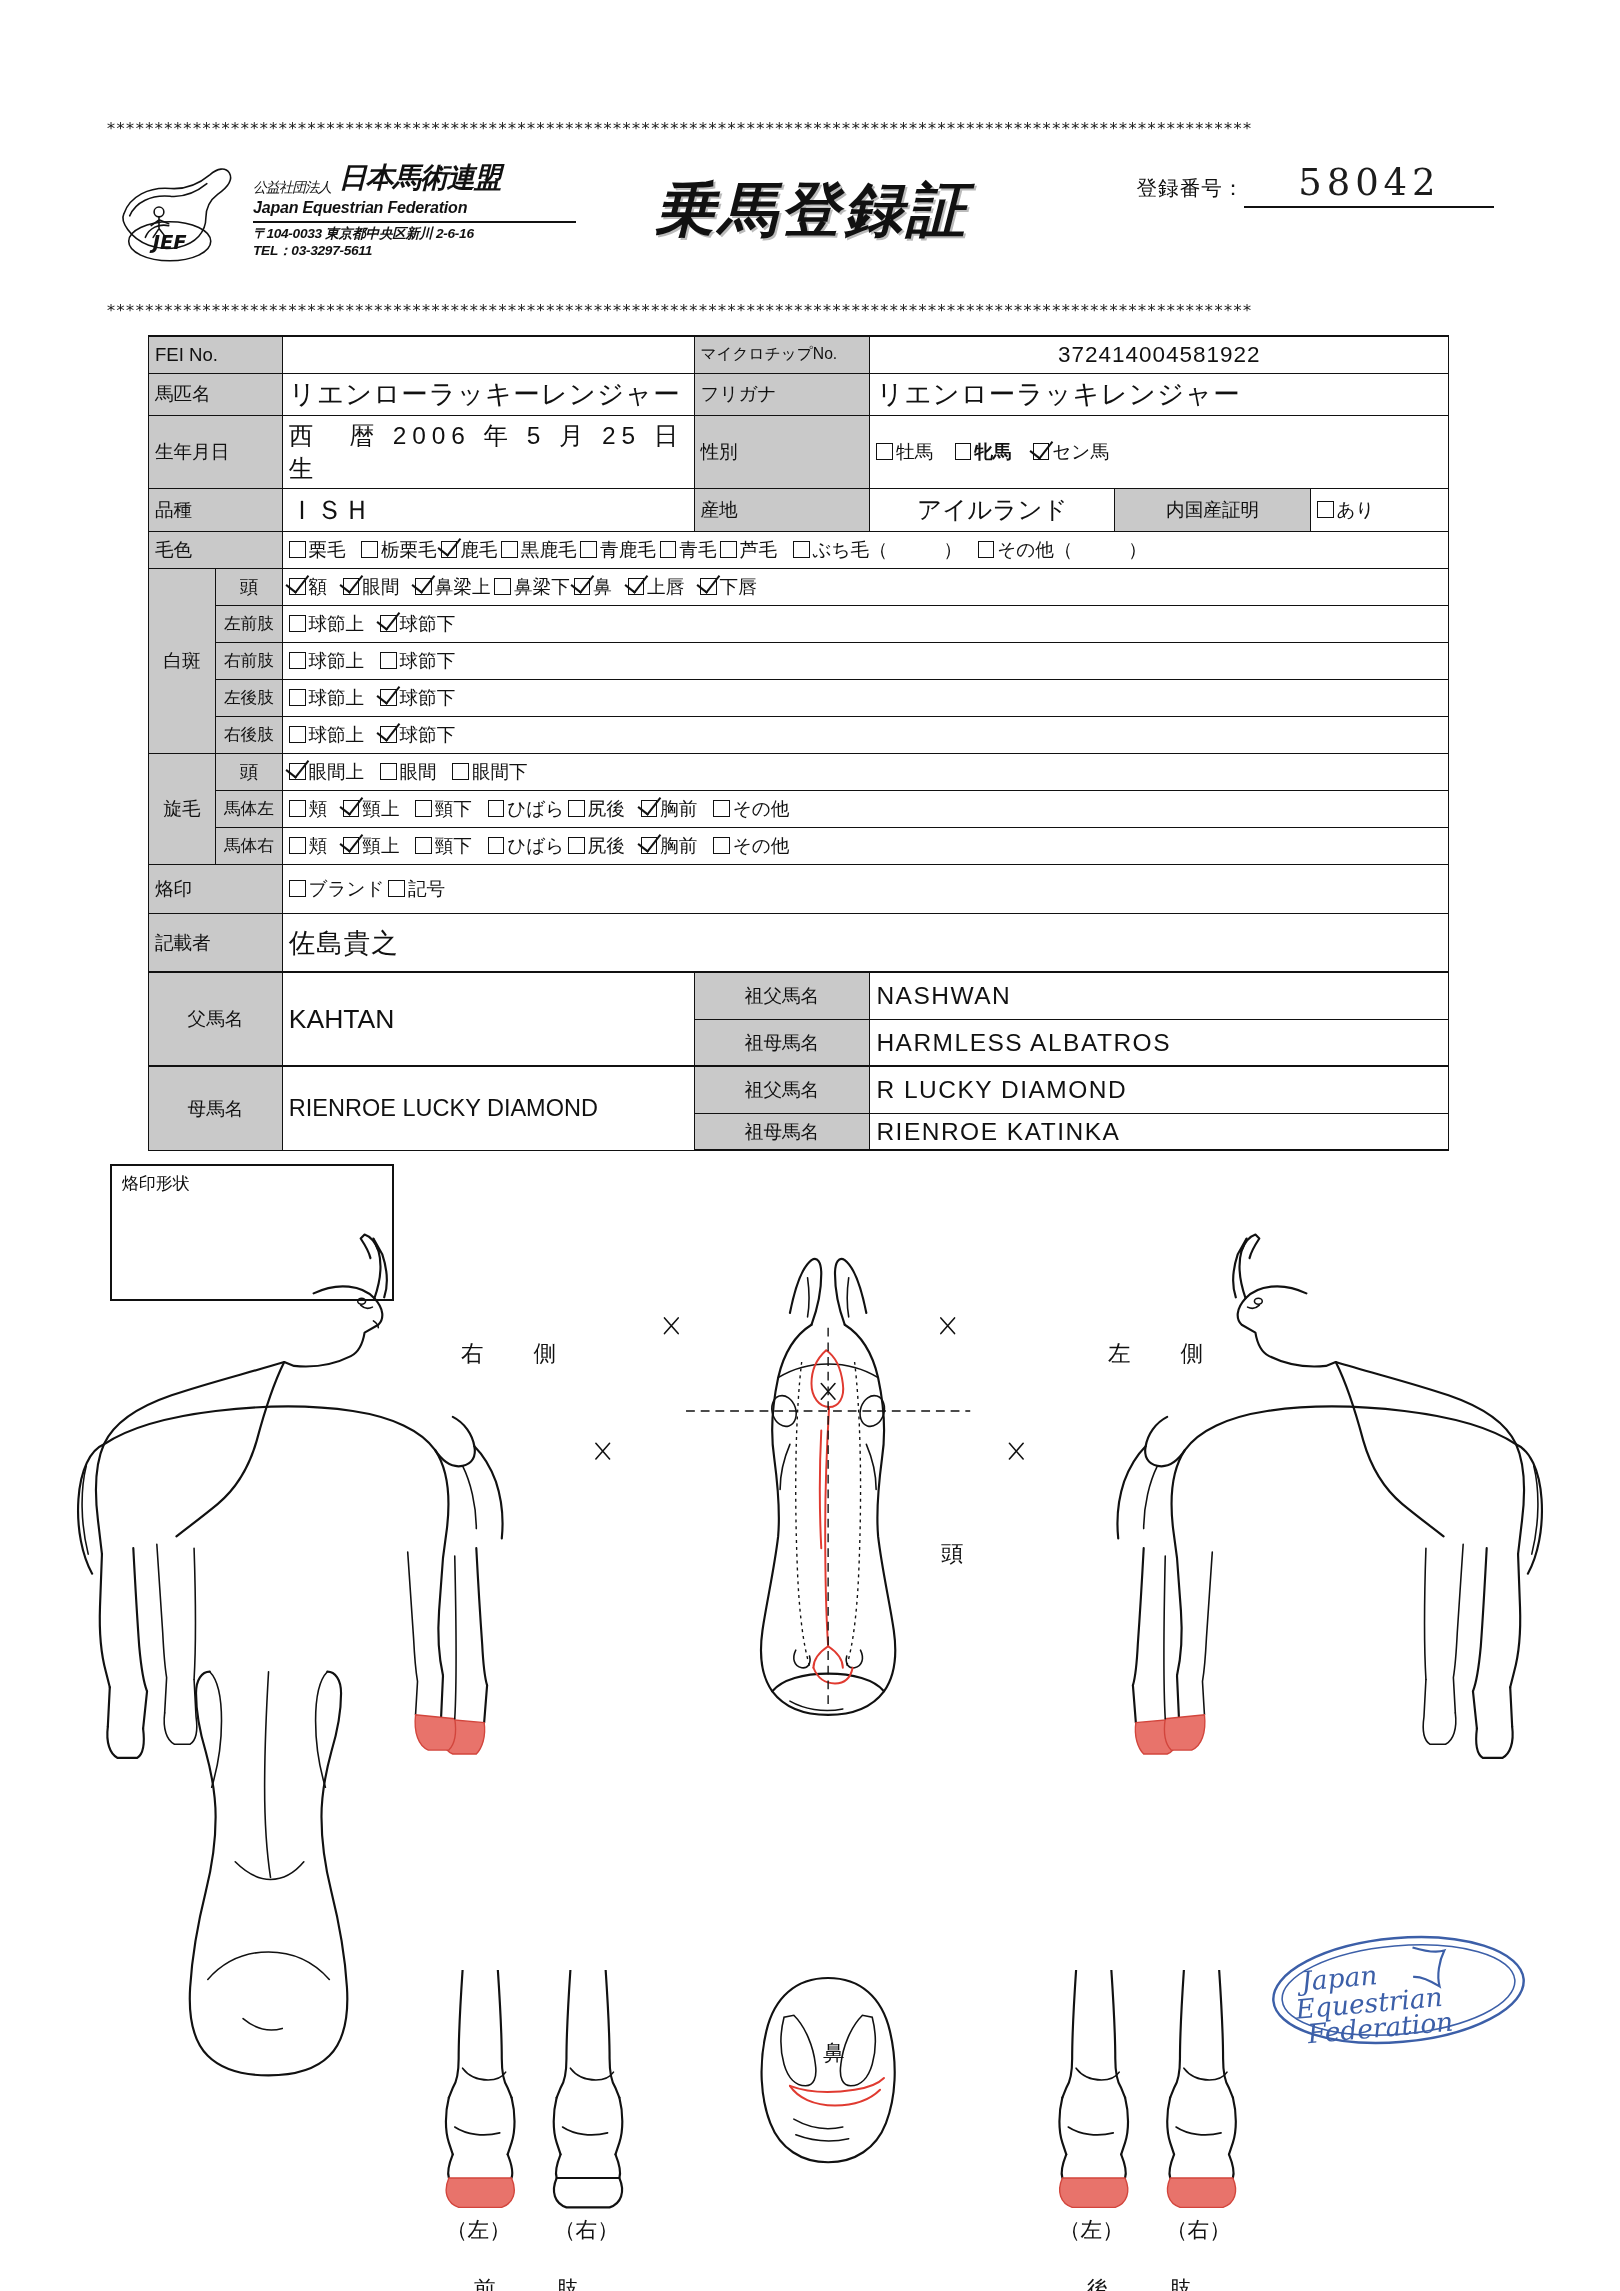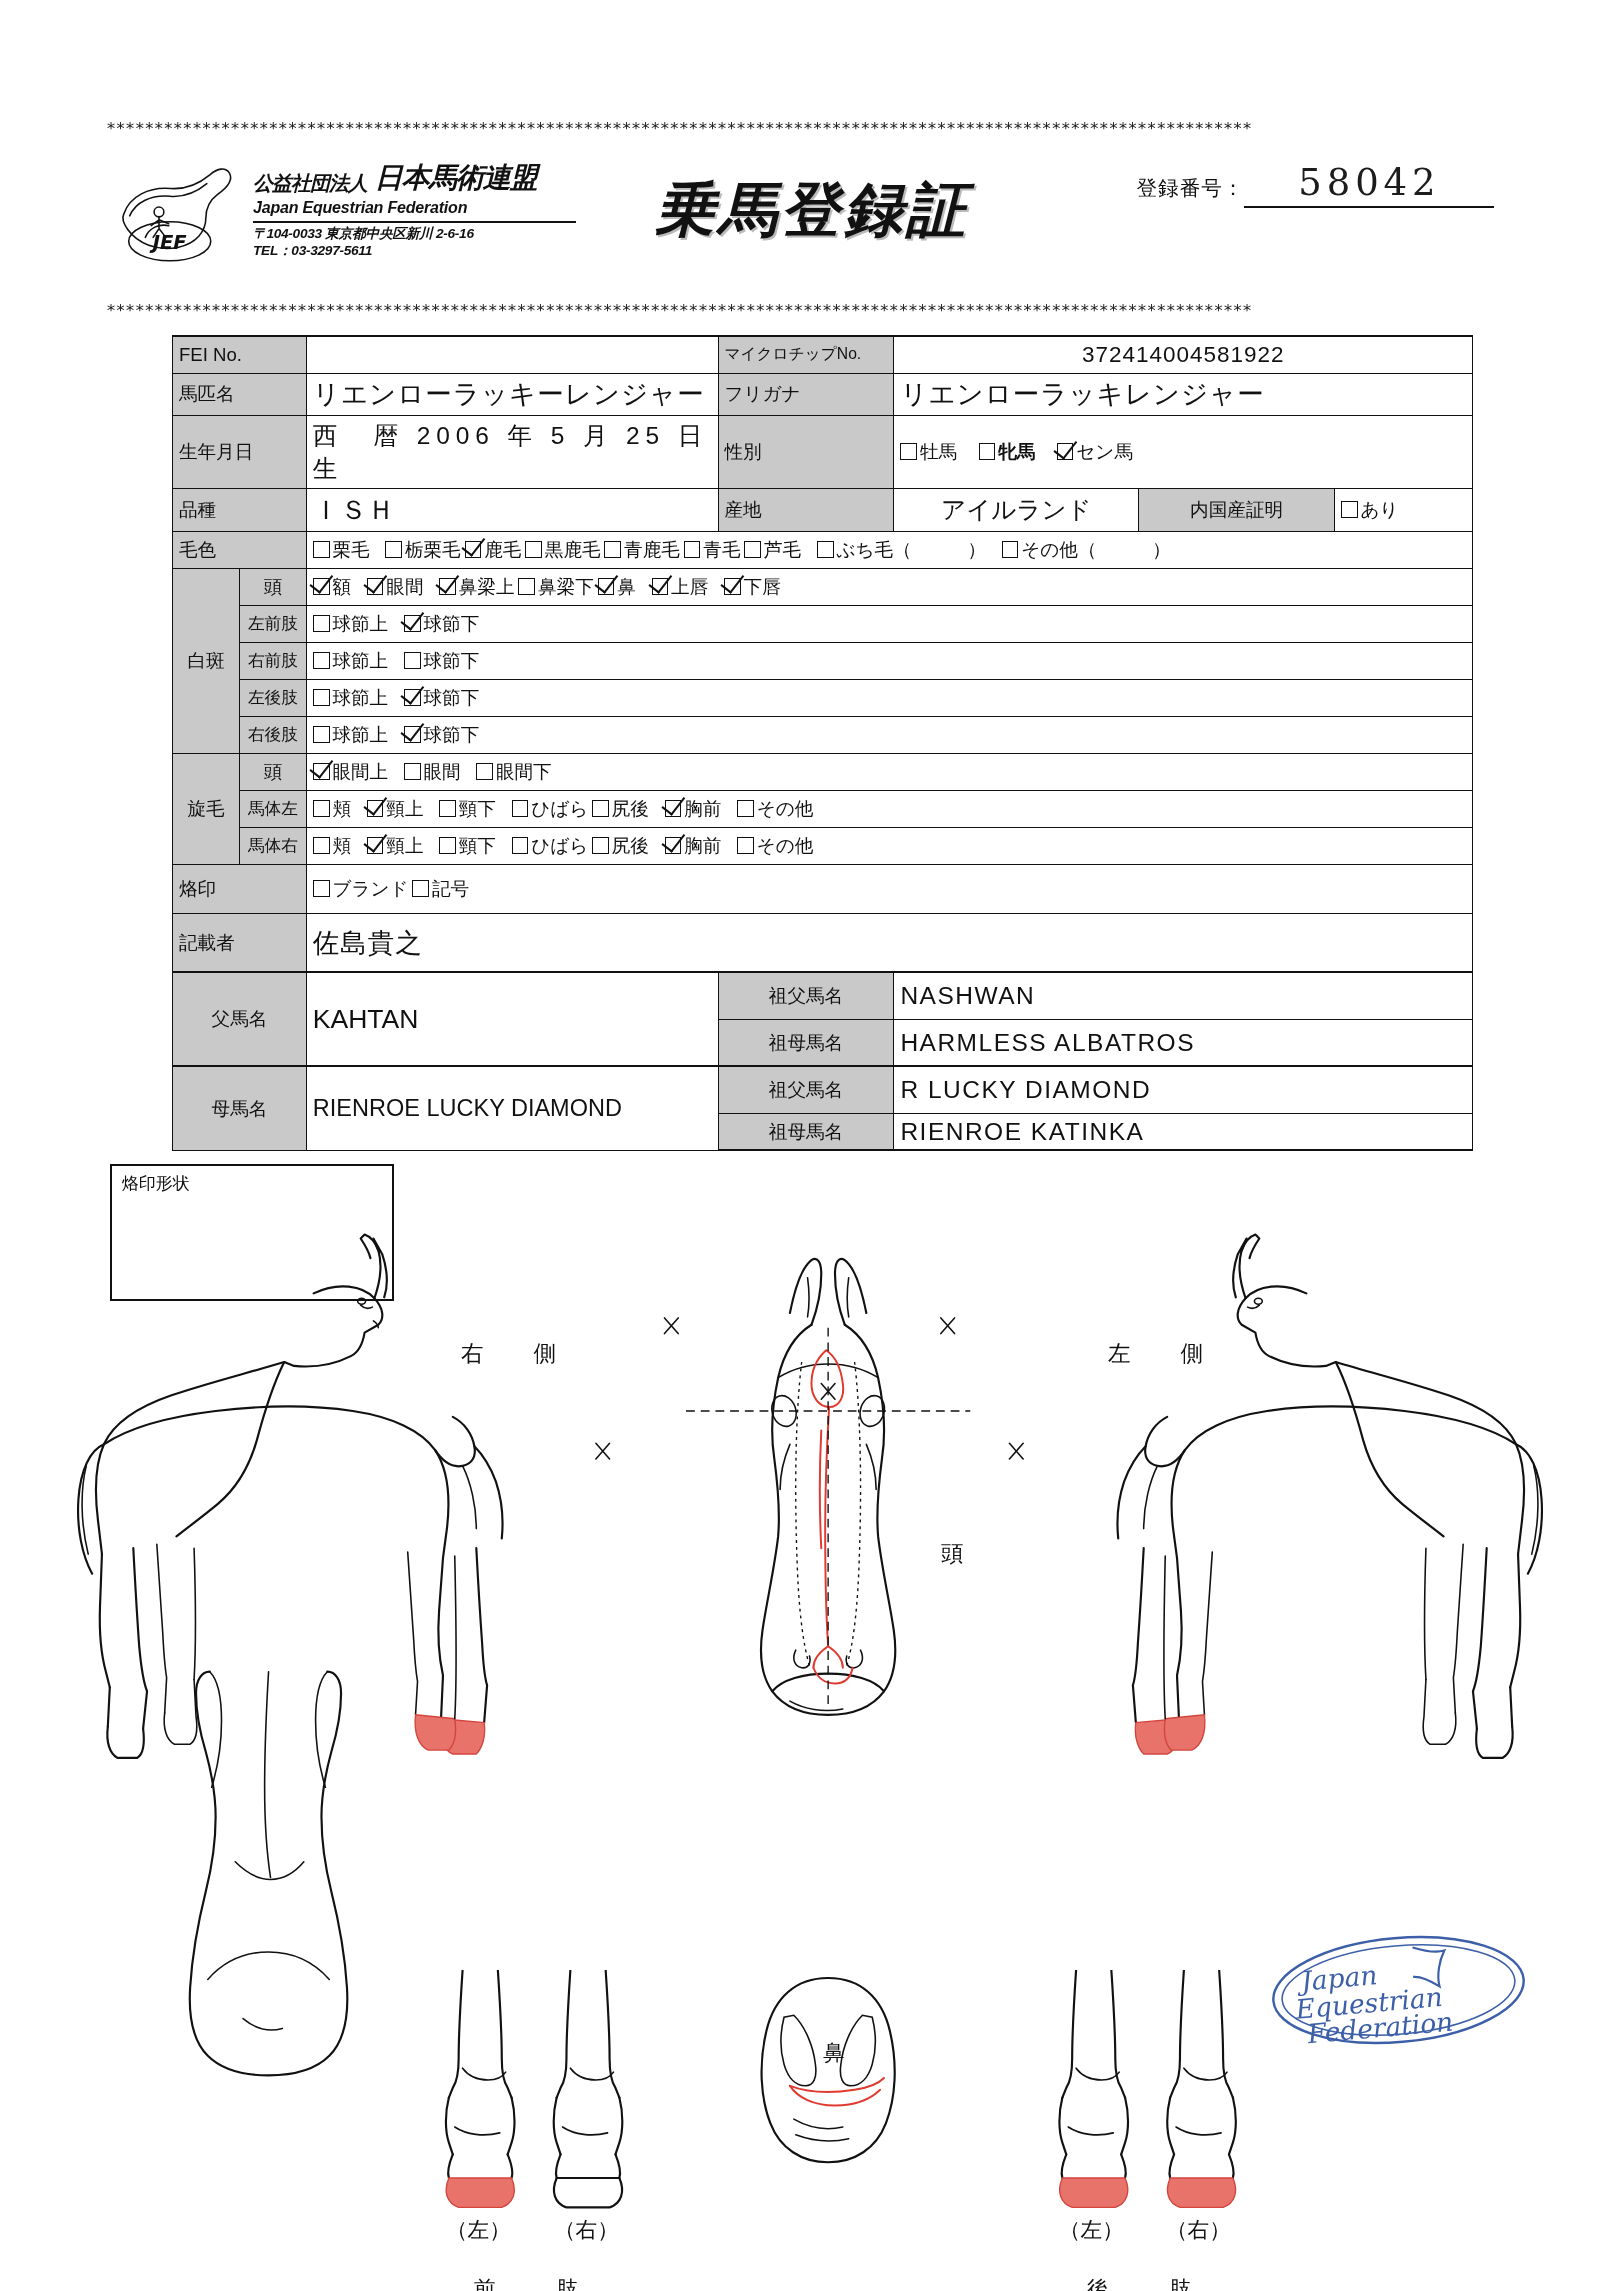--- a/index.html
+++ b/index.html
@@ -24,21 +24,21 @@
   #rule-top { top:120px; }
   #rule-bottom { top:302px; }
 
   
   .header { position:absolute; left:106px; top:147px; width:1408px; height:147px; }
 
   .jef-logo { position:absolute; left:9.8px; top:9.8px; width:127px; height:108px; }
 
   .fed-names { position:absolute; left:147px; top:11.8px; width:353px; }
   .fed-jp { display:flex; align-items:flex-end; gap:7.8px; }
-  .fed-jp .pre { font-size:20px; font-weight:bold; font-style:italic; letter-spacing:-1px; }
+  .fed-jp .pre { font-size:14px; font-weight:normal; font-style:italic; letter-spacing:-1px; }
   .fed-jp .main { font-size:28px; font-weight:bold; font-style:italic; letter-spacing:-1px; }
   .fed-en { font-size:16px; font-style:italic; font-weight:bold; letter-spacing:-0.2px; margin-top:2px; }
   .fed-div { border-top:2px solid #111; margin-top:3.9px; width:323px; }
   .fed-addr { font-size:13.7px; font-style:italic; font-weight:bold; letter-spacing:-0.3px; line-height:1.25; margin-top:2px; }
 
   .cert-title {
     position:absolute; left:549px; top:23.5px;
     font-size:59px; font-weight:bold; font-style:italic;
     letter-spacing:3.9px;
     font-family:"DejaVu Sans",sans-serif;
@@ -51,21 +51,21 @@
   .regvalue {
     width:250px; border-bottom:2.9px solid #111;
     font-family:"DejaVu Serif","Liberation Serif",serif;
     font-size:37px; letter-spacing:4.9px; text-align:center;
     padding-bottom:2px; color:#1c1c1c;
   }
   .regvalue.small { font-size:32px; letter-spacing:2px; }
 
   
   .maintable {
-    position:absolute; left:172px; top:335px; width:1301px;
+    position:absolute; left:148px; top:335px; width:1301px;
     border-collapse:collapse;
     font-size:20.6px;
   }
   .maintable td {
     border:1.5px solid #111;
     padding:2.9px 5.9px;
     vertical-align:middle;
     height:37px;
   }
   .lbl { background:#c9c9c9; font-size:18.6px; text-align:left; white-space:nowrap; font-weight:normal; }

